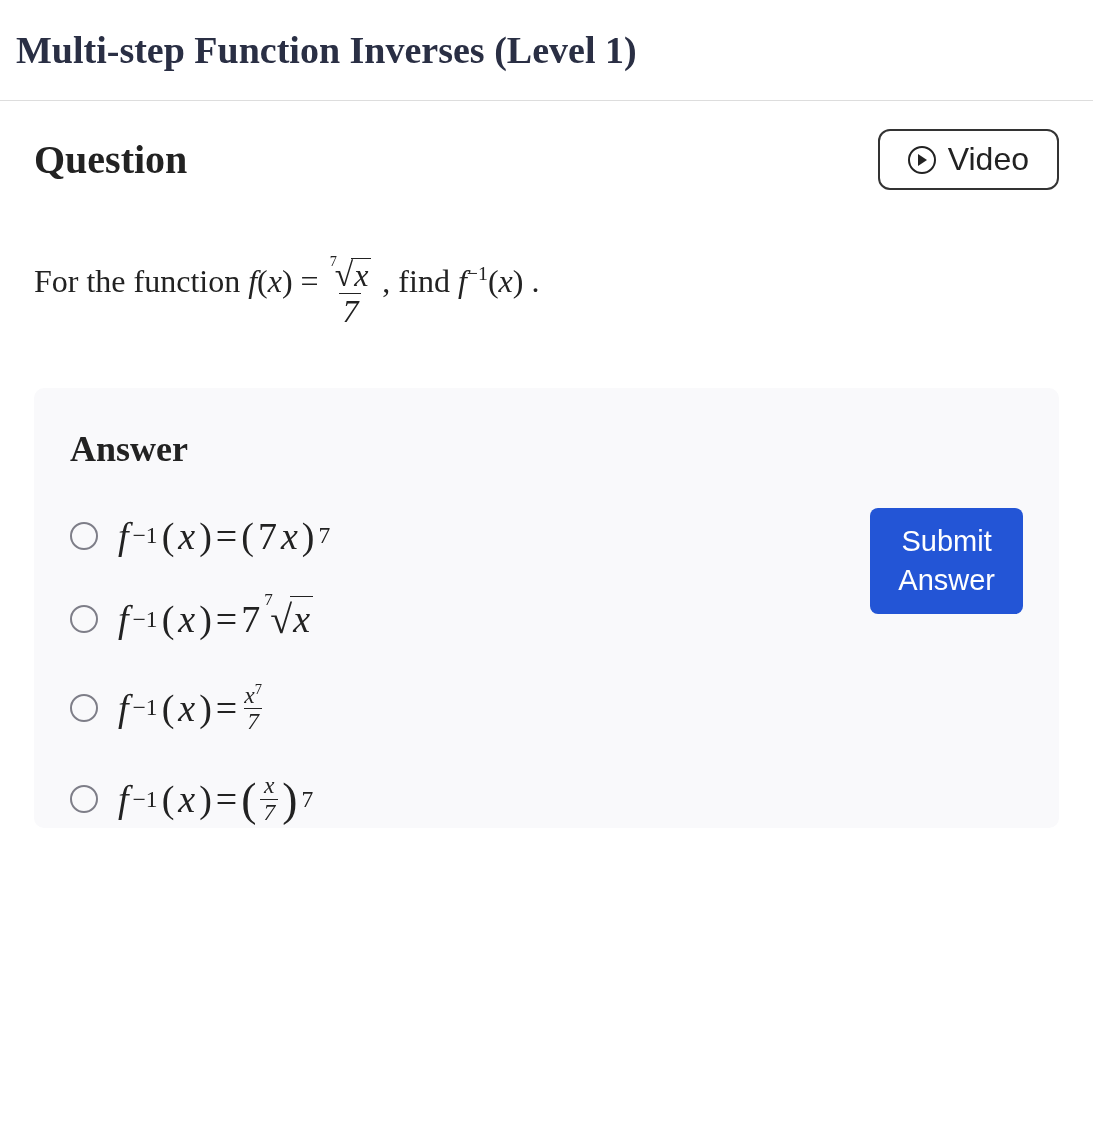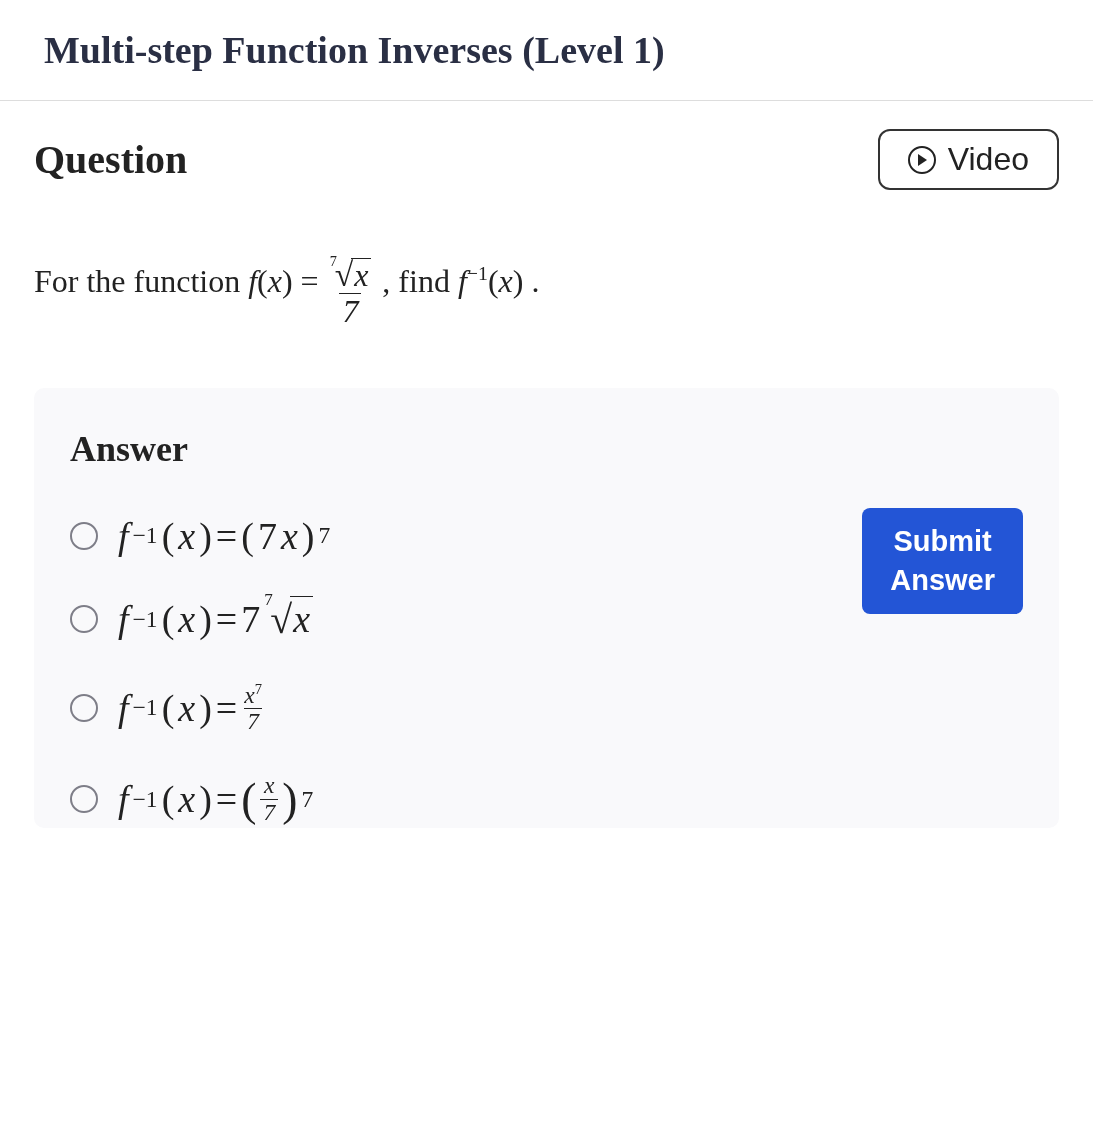--- a/index.html
+++ b/index.html
@@ -4,21 +4,21 @@
 <style>
   * { box-sizing: border-box; margin: 0; padding: 0; }
   body {
     font-family: Georgia, 'Times New Roman', serif;
     background: #fff;
     color: #222;
     width: 1093px;
   }
   .header {
     border-bottom: 1px solid #ddd;
-    padding: 28px 34px 28px 44px;
+    padding: 28px 34px 28px 16px;
   }
   .header h1 {
     font-size: 38px;
     font-weight: 700;
     color: #2a2f44;
     font-family: Georgia, serif;
   }
   .content {
     padding: 28px 34px 10px 34px;
   }
@@ -118,21 +118,20 @@
     border: none;
     border-radius: 8px;
     padding: 14px 28px;
     font-size: 29px;
     font-family: Arial, sans-serif;
     text-align: center;
     line-height: 1.35;
     cursor: pointer;
     align-self: flex-start;
     margin-top: -6px;
-    font-weight: bold;
   }
   
   .mi { font-style: italic; }
   .rm { font-style: normal; }
   .sup { font-size: 0.62em; vertical-align: super; font-style: normal; position: relative; top: 0px;}
   .supn { font-size: 0.62em; vertical-align: super; font-style: normal; }
   .frac {
     display: inline-flex;
     flex-direction: column;
     align-items: center;

